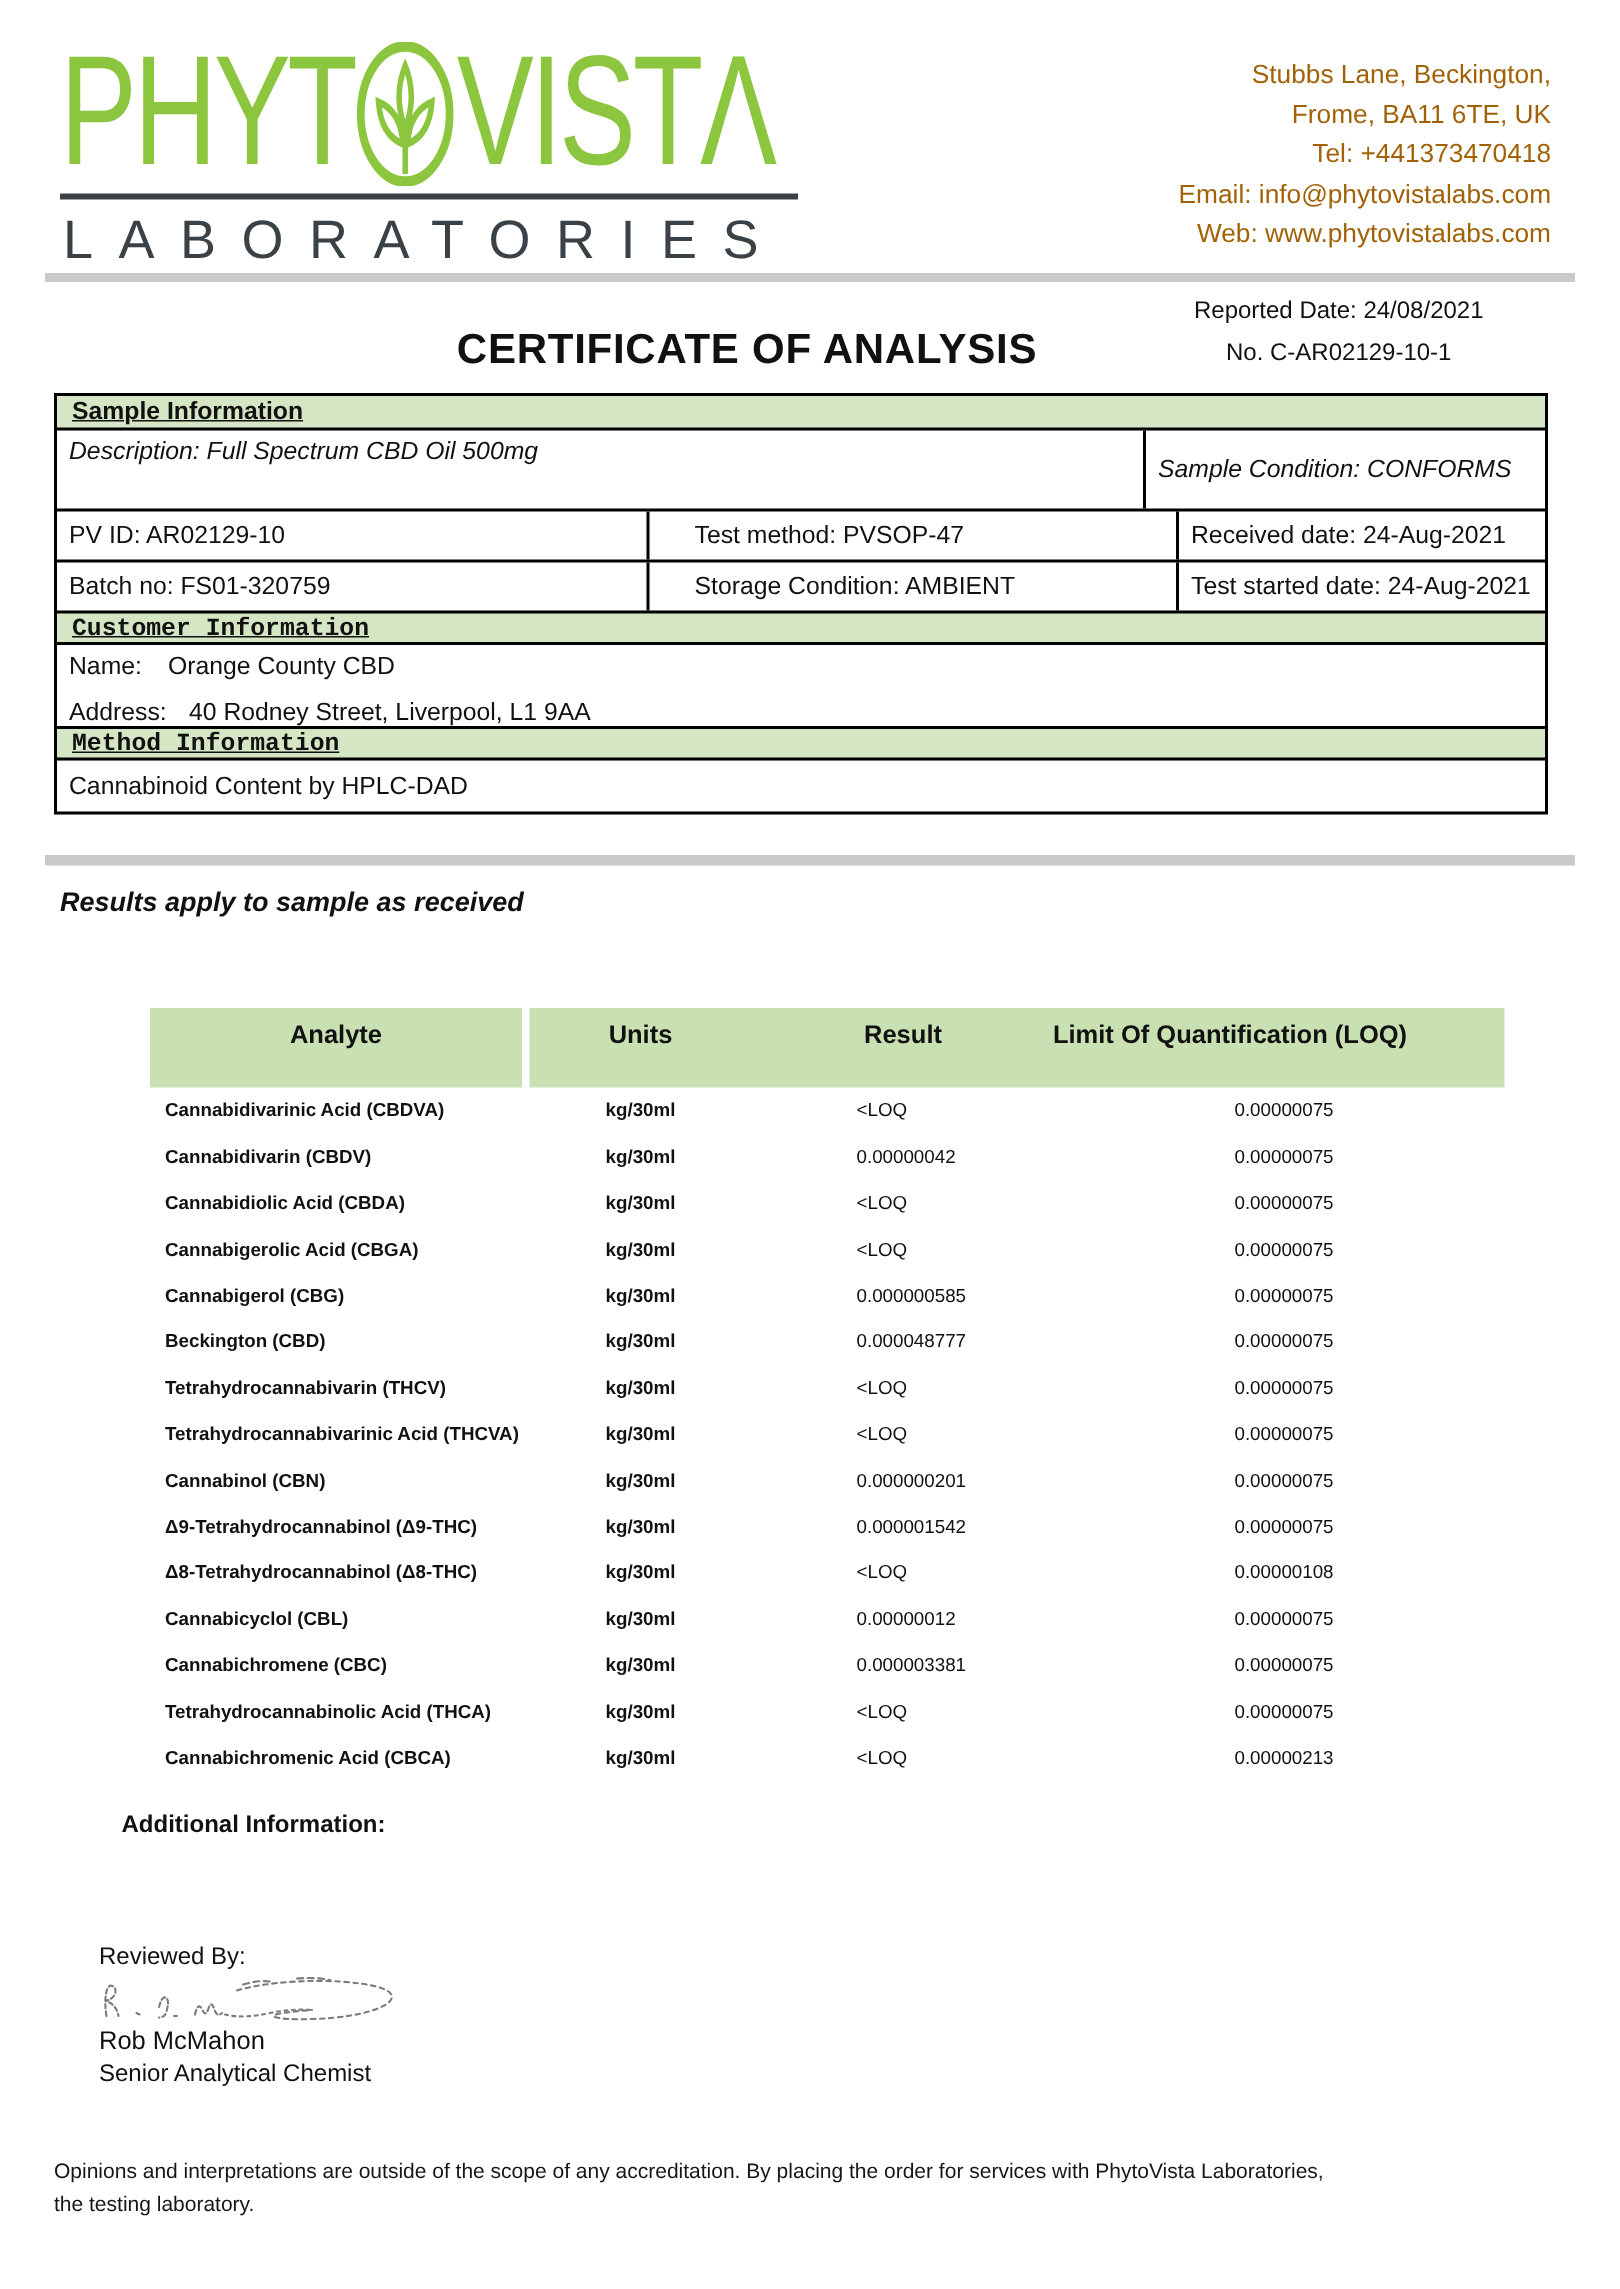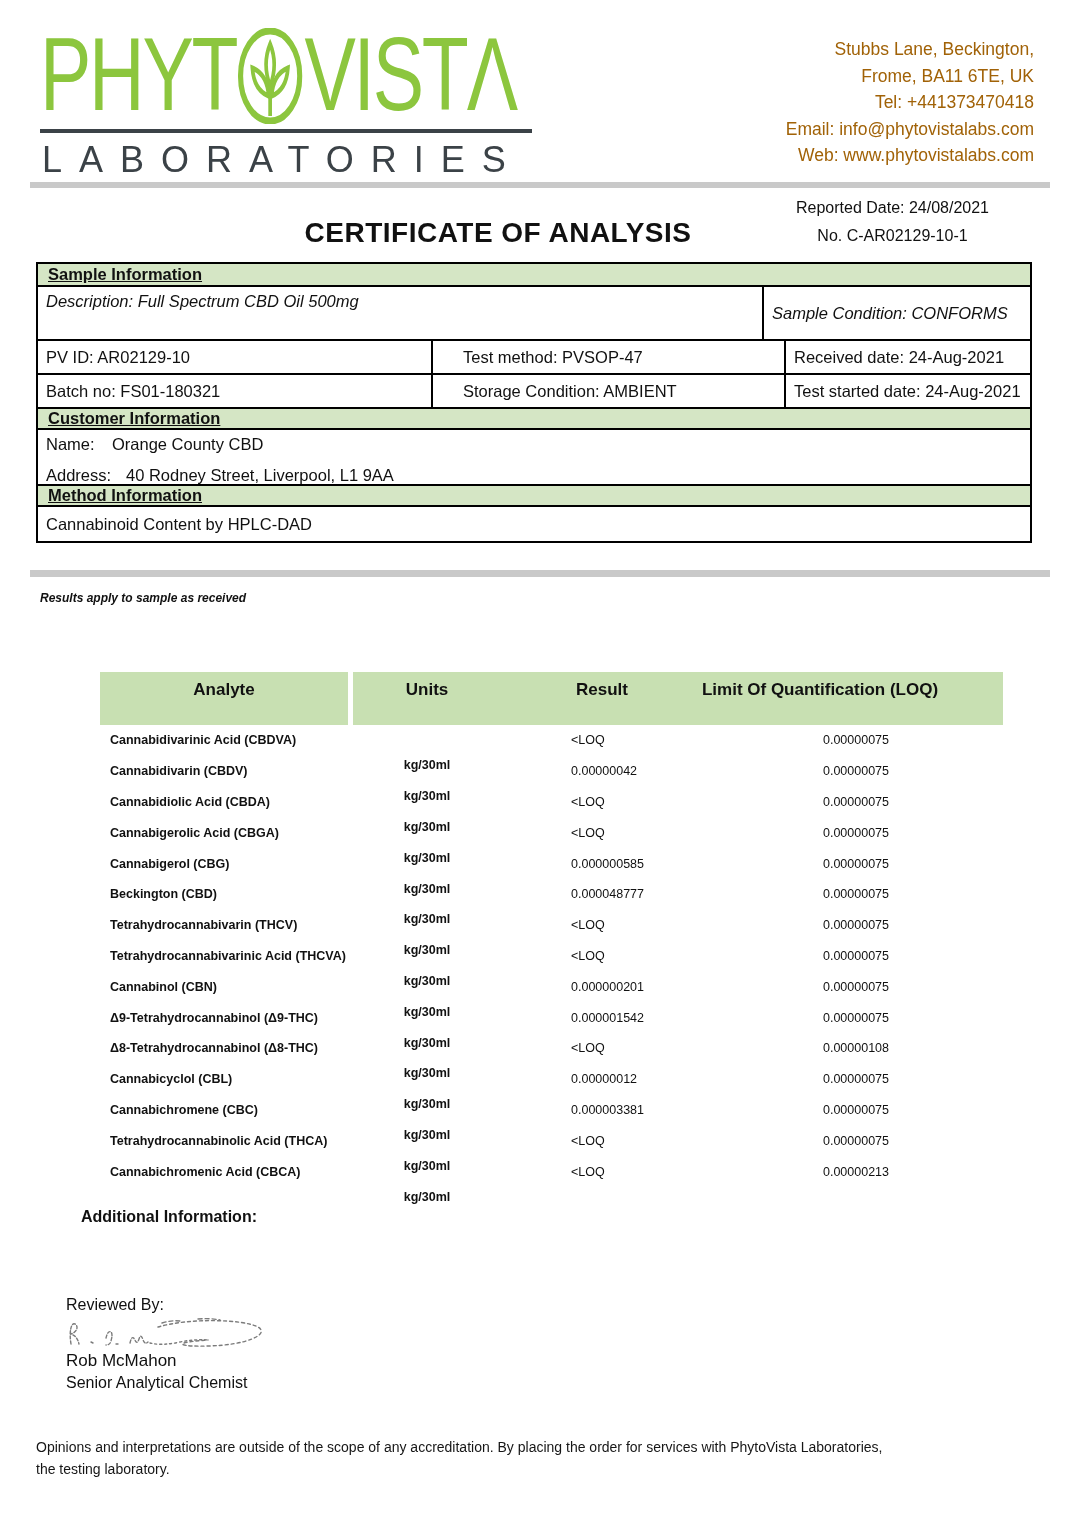--- a/index.html
+++ b/index.html
@@ -27,57 +27,57 @@
 
   
   .contact { position:absolute; right:46px; top:36px; text-align:right; font-size:17.5px; line-height:26.5px; color:#a16207; }
 
   .coa-title { position:absolute; left:248px; top:217px; width:500px; text-align:center; font-size:28px; font-weight:bold; letter-spacing:.5px; }
   .report-meta { position:absolute; left:745px; top:194px; width:295px; text-align:center; font-size:16px; line-height:28px; }
 
   
   .info-table { position:absolute; left:36px; top:262px; width:996px; border:2px solid #000; font-size:16.5px; background:#fff; }
   .bar { background:#d5e6c5; height:23px; display:flex; align-items:center; padding-left:10px; font-weight:bold; border-bottom:2px solid #000; }
-  .bar.mid { border-top:2px solid #000; }
+  .bar.mid { border-top:2px solid #000;font-family:Liberation Mono, monospace; }
   .bar span { text-decoration:underline; }
   .irow { display:flex; }
   .irow.bt { border-top:2px solid #000; }
   .cell { padding:0 8px; }
   .br { border-right:2px solid #000; }
   .cv { display:flex; align-items:center; }
   .desc-row { height:52px;font-style:italic; }
   .desc-row .c1 { width:726px; padding-top:5px; }
   .desc-row .c2 { width:266px; }
   .triple { height:34px; }
   .triple .c1 { width:395px; }
   .triple .c2 { width:331px;margin-left:22px; }
   .triple .c3 { flex:1; }
   .customer-row { height:54px; padding:5px 8px; }
   .customer-row .line2 { margin-top:12px; }
   .lbl-name { display:inline-block; width:66px; }
   .lbl-addr { display:inline-block; width:80px; }
   .method-row { height:34px; }
 
   .mid-divider { position:absolute; left:30px; top:570px; width:1020px; height:7px; background:#c9c9c9; }
-  .note { position:absolute; left:40px; top:591px; font-size:12px; font-style:italic; font-weight:bold; }
+  .note { position:absolute; left:40px; top:591px; font-size:18px; font-style:italic; font-weight:bold; }
 
   
   .rt { position:absolute; left:100px; top:672px; width:910px; }
   .rt-head { position:relative; height:53px; }
   .rt-head .g1 { position:absolute; left:0; top:0; width:248px; height:53px; background:#c8e0b2; }
   .rt-head .g2 { position:absolute; left:253px; top:0; width:650px; height:53px; background:#c8e0b2; }
   .rt-head .h { position:absolute; top:8px; transform:translateX(-50%); font-weight:bold; font-size:17px; white-space:nowrap; }
   .h-analyte { left:124px; }
   .h-units   { left:327px; }
   .h-result  { left:502px; }
   .h-loq     { left:720px; }
   .rt-body .trow { position:relative; height:30.8px; }
   .trow span { position:absolute; top:50%; font-size:12.5px; white-space:nowrap; }
   .c-analyte { left:10px;  transform:translateY(-50%); font-weight:bold; }
-  .c-units   { left:327px; transform:translate(-50%,-50%); font-weight:bold;margin-top:25px; }
+  .c-units   { left:327px; transform:translate(-50%,-50%); font-weight:bold; }
   .c-result  { left:471px; transform:translateY(-50%); }
   .c-loq     { left:756px; transform:translate(-50%,-50%); }
 
   
   .additional { position:absolute; left:81px; top:1208px; font-size:16px; font-weight:bold; }
   .reviewed   { position:absolute; left:66px; top:1296px; font-size:16px; }
   .signature  { position:absolute; left:58px; top:1310px; }
   .sig-name   { position:absolute; left:66px; top:1351px; font-size:17px; }
   .sig-title  { position:absolute; left:66px; top:1374px; font-size:16px; }
   .footer     { position:absolute; left:36px; top:1437px; width:1010px; font-size:14px; line-height:21.5px; color:#161616; }
@@ -123,21 +123,21 @@
     <div class="irow desc-row">
       <div class="cell c1 br">Description: Full Spectrum CBD Oil 500mg</div>
       <div class="cell c2 cv">Sample Condition: CONFORMS</div>
     </div>
     <div class="irow triple bt">
       <div class="cell c1 cv br">PV ID: AR02129-10</div>
       <div class="cell c2 cv br">Test method: PVSOP-47</div>
       <div class="cell c3 cv">Received date: 24-Aug-2021</div>
     </div>
     <div class="irow triple bt">
-      <div class="cell c1 cv br">Batch no: FS01-180321</div>
+      <div class="cell c1 cv br">Batch no: FS01-320759</div>
       <div class="cell c2 cv br">Storage Condition: AMBIENT</div>
       <div class="cell c3 cv">Test started date: 24-Aug-2021</div>
     </div>
     <div class="bar mid">
       <span>Customer Information</span>
     </div>
     <div class="customer-row">
       <div>
         <span class="lbl-name">Name:</span><span>Orange County CBD</span>
       </div>

